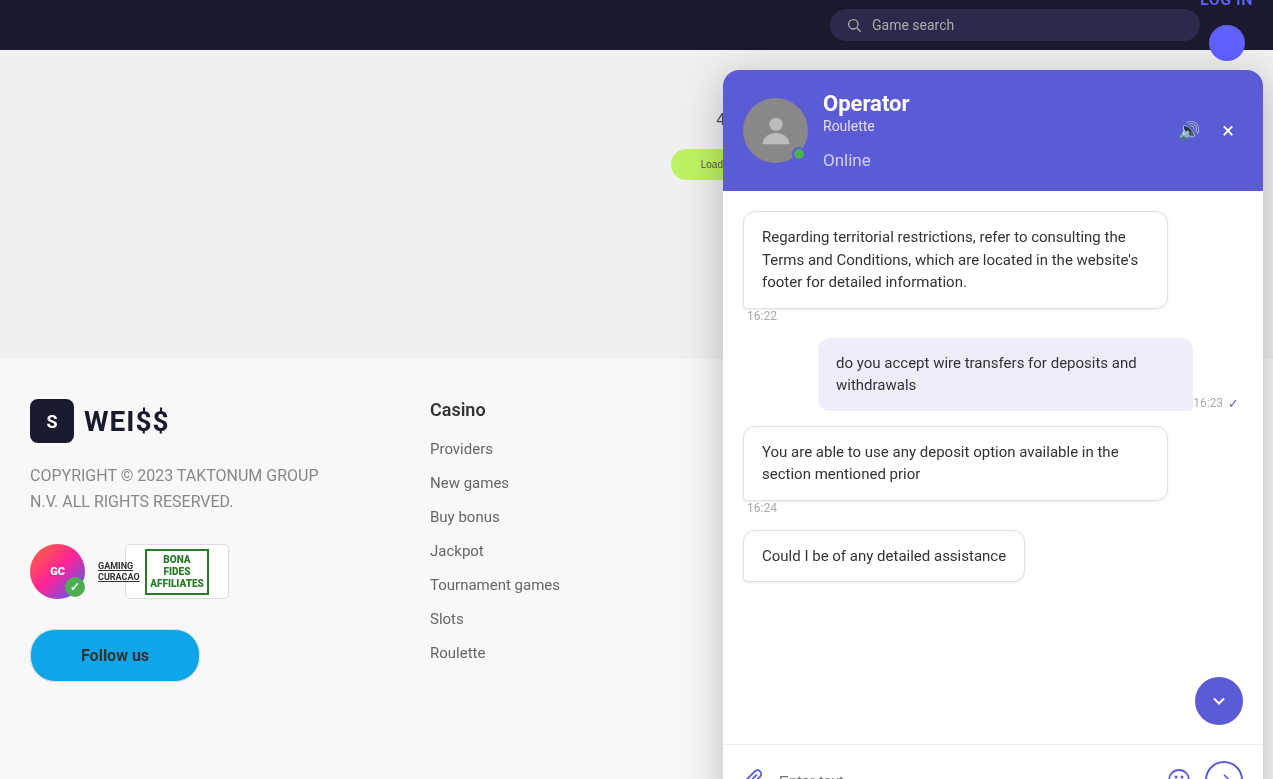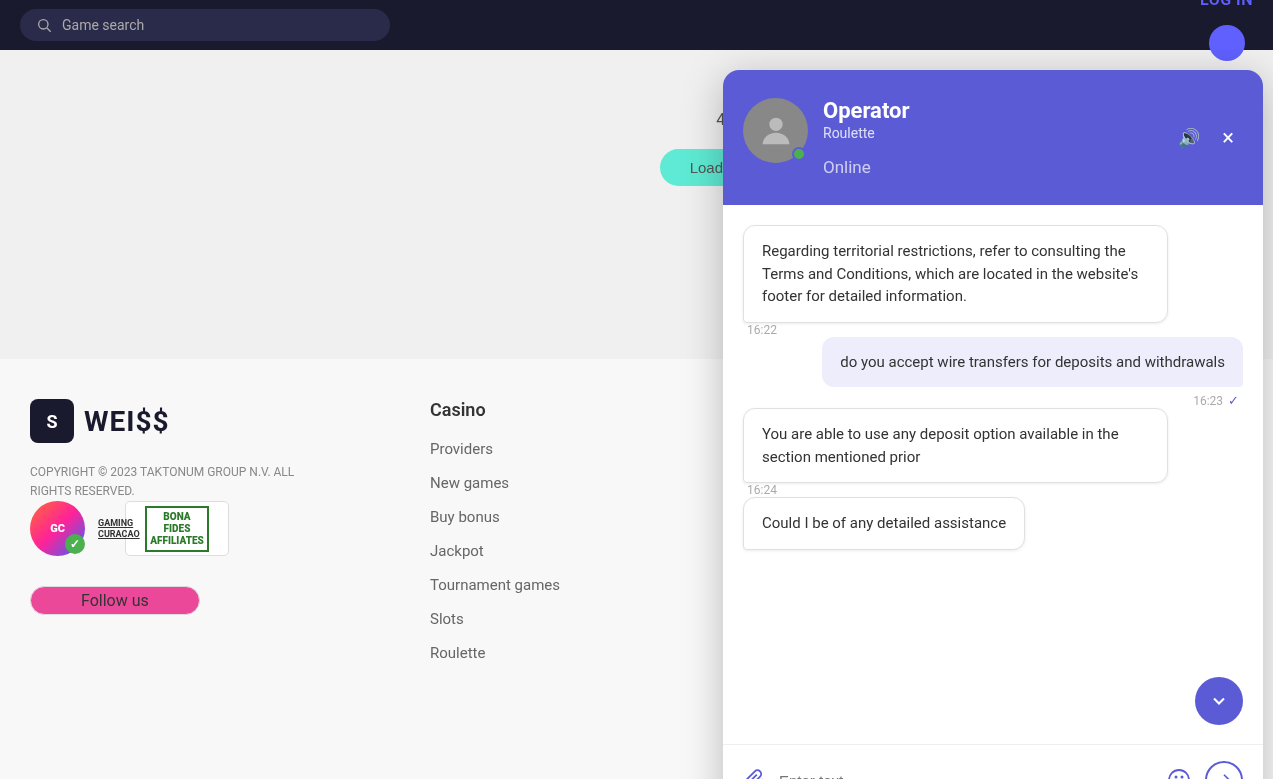--- a/index.html
+++ b/index.html
@@ -15,21 +15,21 @@
     
     .top-bar {
       position: absolute;
       top: 0;
       left: 0;
       right: 0;
       height: 50px;
       background: #1a1a2e;
       display: flex;
       align-items: center;
-      justify-content: space-between;
+      justify-content: flex-end;
       padding: 1px 20px;
       z-index: 1;
     }
     .search-bar {
       display: flex;
       align-items: center;
       background: #2a2a4a;
       border-radius: 25px;
       padding: 8px 16px;
       width: 370px;
@@ -78,25 +78,25 @@
       display: flex;
       flex-direction: column;
       align-items: flex-end;
       gap: 20px;
     }
     .count-text {
       font-size: 16px;
       color: #555;
     }
     .load-btn {
-      background: #5eead4;
+      background: #bef264;
       border: none;
       border-radius: 25px;
       padding: 10px 30px;
-      font-size: 15px;
+      font-size: 10px;
       color: #555;
       cursor: pointer;
     }
 
     
     .footer {
       position: absolute;
       bottom: 0;
       left: 0;
       right: 0;
@@ -130,23 +130,24 @@
       font-size: 18px;
       font-weight: bold;
     }
     .logo-text {
       font-size: 28px;
       font-weight: 700;
       color: #1a1a2e;
       letter-spacing: 1px;
     }
     .copyright {
-      font-size: 12px;
+      font-size: 16px;
       color: #888;
       line-height: 1.6;
+      margin-bottom: 30px;
       max-width: 300px;
     }
     .badges-row {
       display: flex;
       gap: 15px;
       align-items: center;
       margin-bottom: 30px;
     }
     .gc-badge {
       width: 80px;
@@ -211,26 +212,26 @@
     .bona-text {
       font-size: 10px;
       font-weight: 900;
       color: #2a7a2a;
       text-align: center;
       line-height: 1.2;
       border: 2px solid #2a7a2a;
       padding: 3px;
     }
     .follow-us-btn {
-      background: #ec4899;
+      background: #0ea5e9;
       border: 1px solid #ddd;
       border-radius: 25px;
-      padding: 4px 50px;
+      padding: 16px 50px;
       font-size: 16px;
-      font-weight: 400;
+      font-weight: 700;
       color: #333;
       cursor: pointer;
       display: inline-block;
     }
 
     
     .footer-right {
       flex: 1;
     }
     .footer-section-title {
@@ -262,22 +263,23 @@
       box-shadow: 0 8px 40px rgba(0,0,0,0.25);
       display: flex;
       flex-direction: column;
       overflow: hidden;
       z-index: 100;
     }
 
     
     .chat-header {
       background: #5b5bd6;
-      padding: 28px 20px;
-      display: flex;
+      padding: 21px 20px;
+      display: flex;
+      align-items: center;
       gap: 15px;
       position: relative;
       flex-shrink: 0;
     }
     .operator-avatar {
       width: 65px;
       height: 65px;
       background: #888;
       border-radius: 50%;
       position: relative;
@@ -338,20 +340,21 @@
       cursor: pointer;
     }
 
     
     .chat-messages {
       flex: 1;
       overflow-y: auto;
       padding: 20px;
       display: flex;
       flex-direction: column;
+      gap: 15px;
       background: white;
     }
 
     
     .msg-operator {
       display: flex;
       flex-direction: column;
       align-items: flex-start;
       max-width: 85%;
     }
@@ -367,21 +370,21 @@
     }
     .msg-time-operator {
       font-size: 12px;
       color: #aaa;
       padding-left: 4px;
     }
 
     
     .msg-user {
       display: flex;
-      flex-direction: column;
+      flex-direction: row;
       align-items: flex-end;
       align-self: flex-end;
       max-width: 85%;
     }
     .msg-bubble-user {
       background: #ededfc;
       border-radius: 12px 12px 4px 12px;
       padding: 14px 18px;
       font-size: 15px;
       line-height: 1.5;

